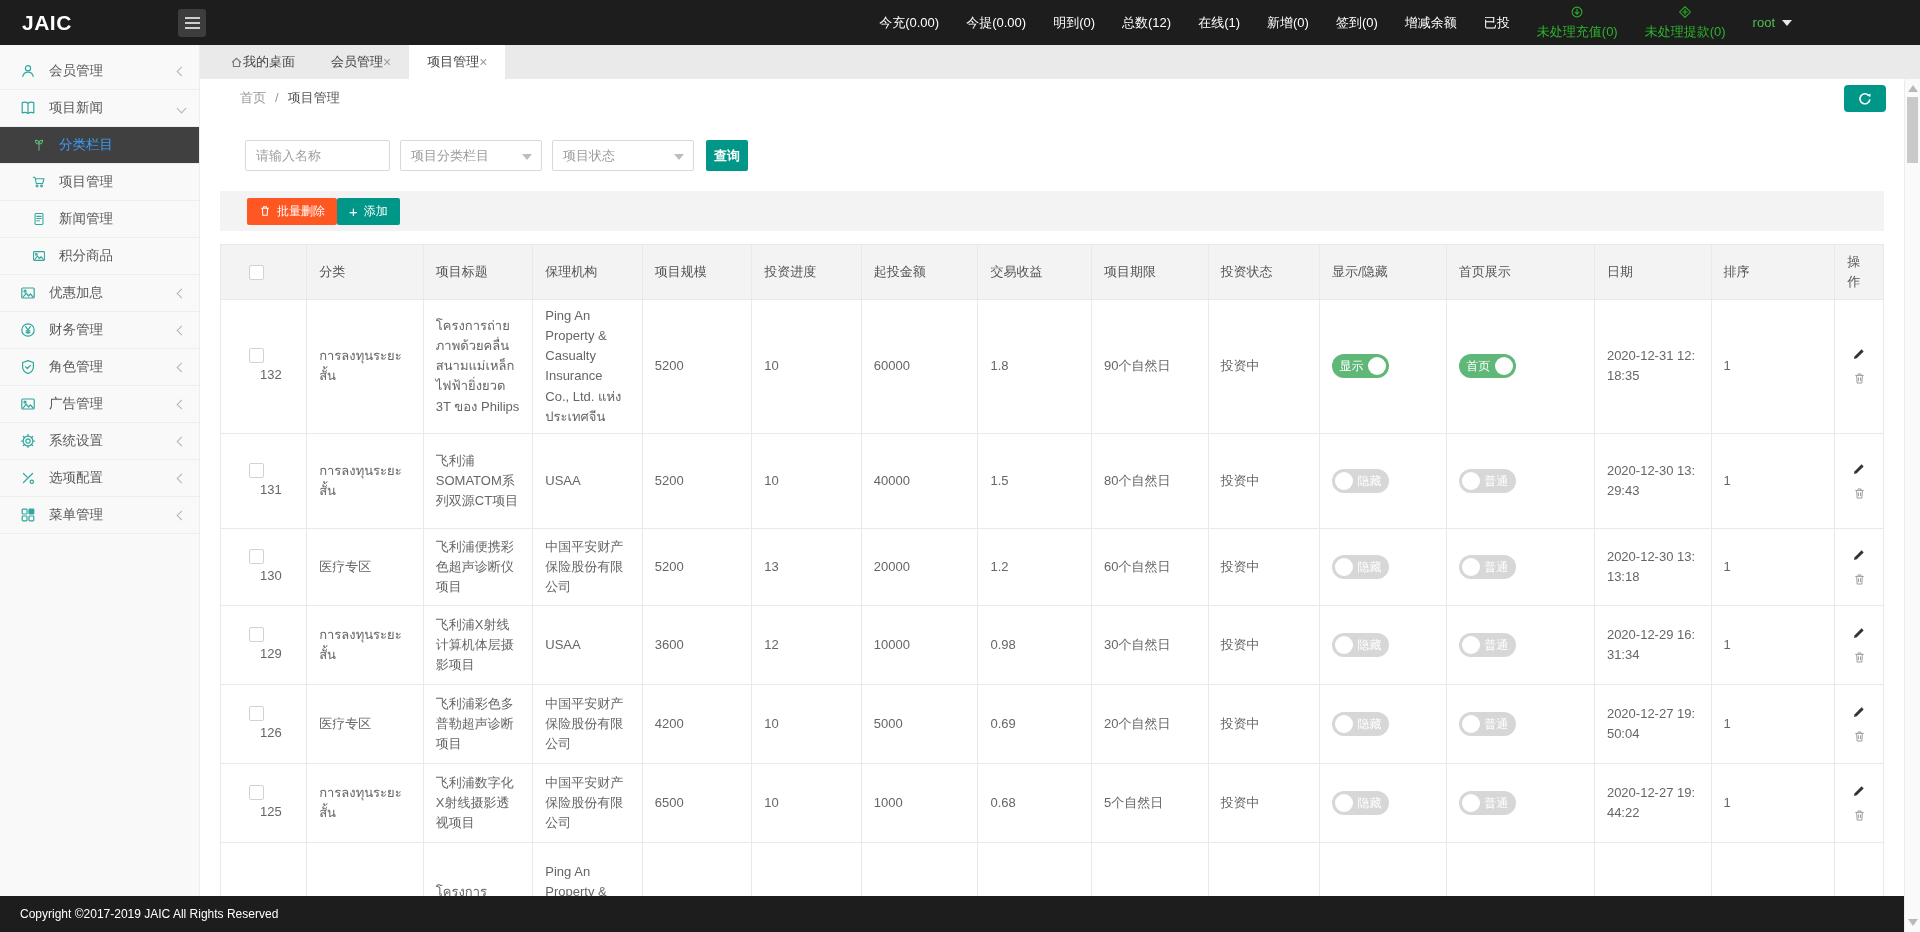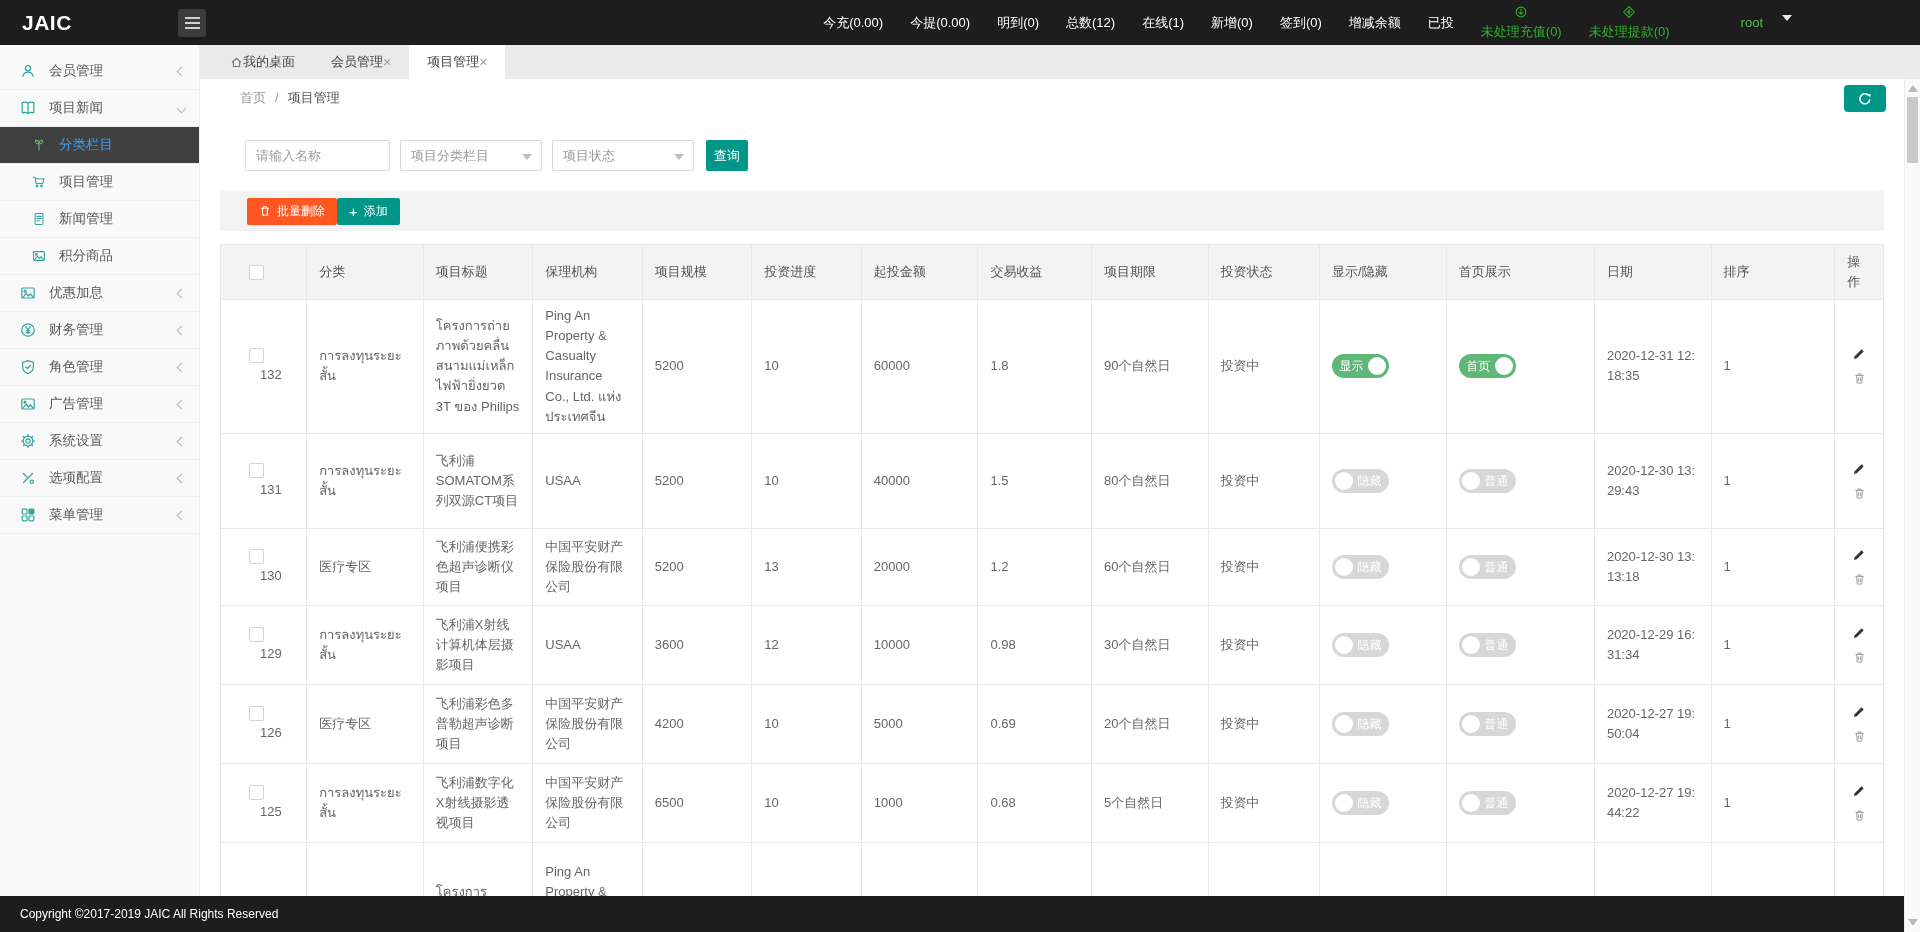--- a/index.html
+++ b/index.html
@@ -9,21 +9,21 @@
   .topbar{position:absolute;left:0;top:0;width:1920px;height:45px;background:#1d1d1d;color:#fff;
     display:flex;align-items:center;z-index:7;}
   .logo{width:178px;padding-left:22px;font-size:21px;font-weight:bold;letter-spacing:.5px;}
   .hamburger{width:28px;height:28px;background:#3d3d3d;border-radius:3px;display:flex;flex-direction:column;
     justify-content:center;gap:3px;align-items:center;cursor:pointer;}
   .hamburger i{display:block;width:15px;height:2px;background:#cfcfcf;}
   .topbar-right{margin-left:auto;margin-right:128px;display:flex;align-items:center;gap:27px;font-size:13px;}
   .stat{white-space:nowrap;color:#fff;}
   .alert-item{display:flex;align-items:center;gap:4px;color:#2db42d;white-space:nowrap;flex-direction:column;}
   .alert-item svg{stroke:#2db42d;}
-  .user-box{display:flex;align-items:flex-start;gap:19px;color:#4fbf4f;cursor:pointer;margin-left:44px;}
+  .user-box{display:flex;align-items:center;gap:7px;color:#4fbf4f;cursor:pointer;}
   .caret-down{width:0;height:0;border-left:5px solid transparent;border-right:5px solid transparent;
     border-top:6px solid #e8e8e8;}
   
   .sidebar{position:absolute;left:0;top:45px;bottom:36px;width:200px;background:#f9f9f9;z-index:2;
     border-right:1px solid #ededed;padding-top:8px;}
   .side-item{height:37px;display:flex;align-items:center;padding:0 14px 0 20px;border-bottom:1px solid #eeeeee;
     color:#595959;font-size:13.5px;cursor:pointer;background:#f9f9f9;}
   .side-item .s-ico{margin-right:13px;display:flex;color:#2fa79b;}
   .side-item.sub{padding-left:32px;}
   .side-item.active{background:#404040;color:#3d9cf5;}
@@ -48,21 +48,21 @@
   .content{padding:0 36px 0 20px;}
   
   .filter-row{margin:24px 0 0 25px;display:flex;gap:10px;height:31px;align-items:stretch;}
   .text-input{width:145px;border:1px solid #d9d9d9;border-radius:2px;padding:0 10px;font-size:13px;color:#333;outline:none;}
   .text-input::placeholder{color:#9f9f9f;}
   .select{width:142px;border:1px solid #d9d9d9;border-radius:2px;display:flex;align-items:center;
     padding:0 24px 0 10px;color:#9a9a9a;font-size:13px;position:relative;background:#fff;cursor:pointer;}
   .select .caret{position:absolute;right:9px;top:13px;width:0;height:0;border-left:5px solid transparent;
     border-right:5px solid transparent;border-top:6px solid #bdbdbd;}
   .btn-search{width:42px;background:#009688;color:#fff;border:none;border-radius:2px;font-size:13px;
-    margin-left:2px;cursor:pointer;}
+    margin-left:2px;cursor:pointer;font-weight:bold;}
   
   .action-band{margin-top:20px;background:#f3f3f3;height:40px;display:flex;align-items:center;
     padding-left:27px;}
   .band-btn{height:27px;padding:0 12px;color:#fff;font-size:12px;border:none;border-radius:2px;
     display:flex;align-items:center;gap:6px;cursor:pointer;}
   .btn-danger{background:#ff5722;}
   .btn-add{background:#009688;}
   .btn-add .plus{font-size:15px;line-height:1;}
   
   .table-wrap{margin-top:13px;}

